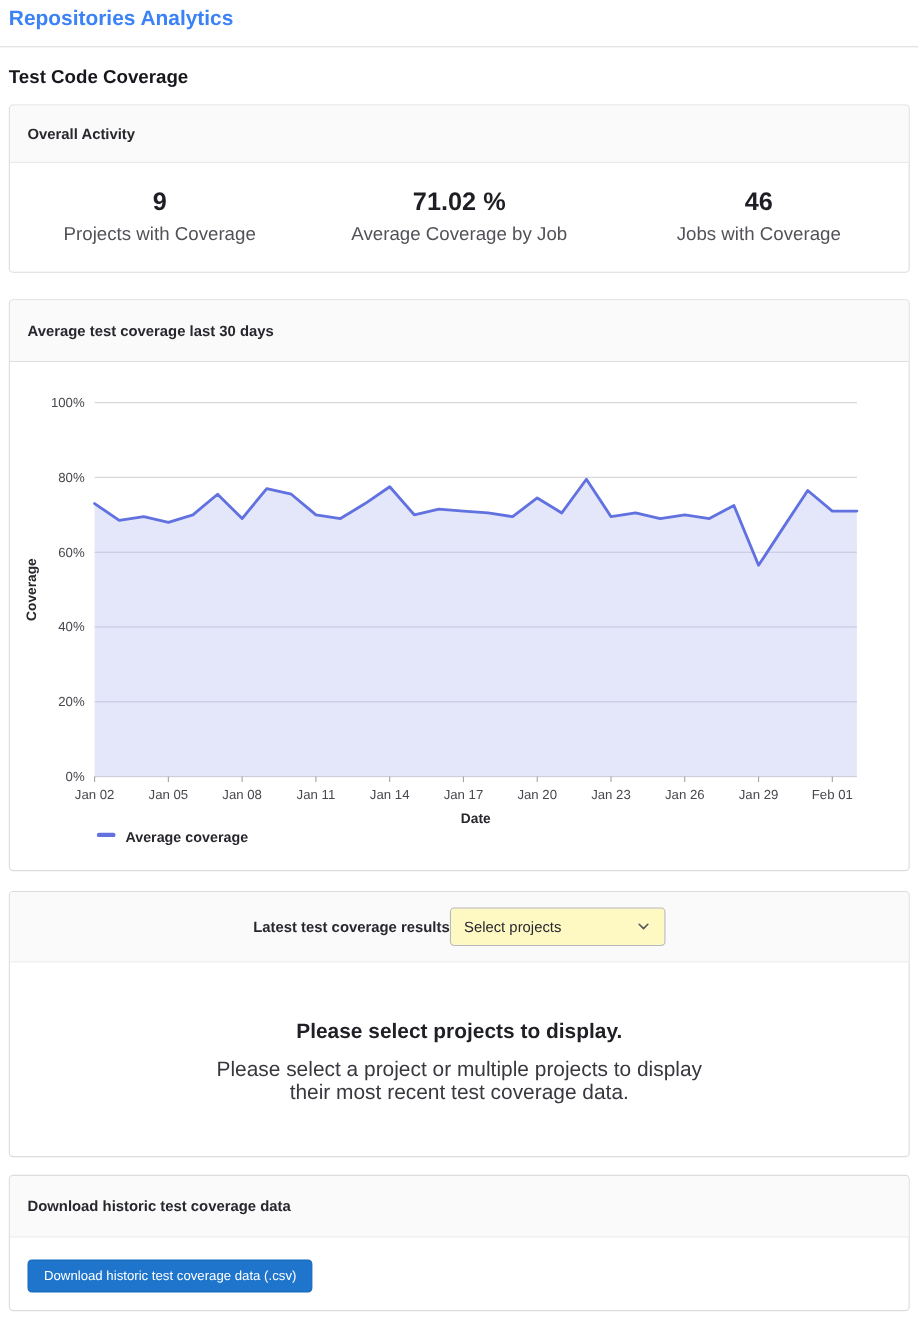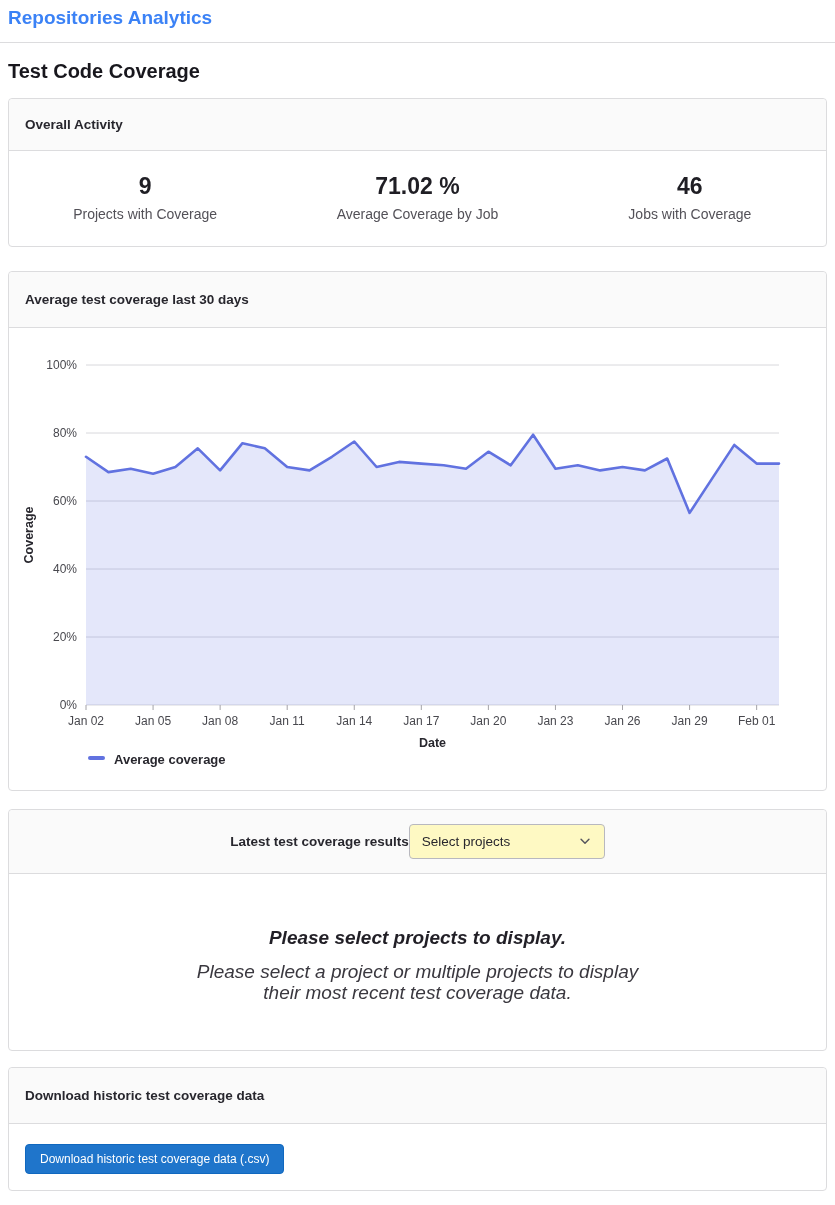--- a/index.html
+++ b/index.html
@@ -10,41 +10,41 @@
     color: #28272e;
     overflow: hidden;
   }
   .page-title {
     font-size: 19px; font-weight: 700; color: #3b82f6;
     padding: 7px 8px 13px 8px;
     border-bottom: 1px solid #dcdcde;
     margin: 0 0 0 0;
   }
   .section-title {
-    font-size: 20px; font-weight: 700; color: #18171d;
+    font-size: 17px; font-weight: 700; color: #18171d;
     margin: 17px 8px 15px 8px;
   }
   .card {
     margin: 0 8px;
     border: 1px solid #dcdcde;
     border-radius: 4px;
     background: #fff;
   }
   .card-header {
     background: #fafafa;
     border-bottom: 1px solid #dcdcde;
     border-radius: 4px 4px 0 0;
     padding: 18px 16px;
     font-size: 13.5px; font-weight: 700; color: #28272e;
   }
   
   .stats-row { display: flex; padding: 21px 0 24px 0; }
   .stat { flex: 1; text-align: center; }
   .stat-value { font-size: 23px; font-weight: 700; color: #1f1e24; line-height: 1.25; }
-  .stat-label { font-size: 14px; color: #535158; margin-top: 5px; }
+  .stat-label { font-size: 17px; color: #535158; margin-top: 5px; }
   .card-gap-lg { margin-bottom: 24px; }
   .card-gap-md { margin-bottom: 18px; }
   .card-gap-sm { margin-bottom: 16px; }
   
   .chart-header { padding: 20px 16px; }
   .chart-body { position: relative; height: 462px; }
   .chart-body svg { display: block; }
   
   .results-header {
     display: flex; align-items: center; justify-content: center;
@@ -54,21 +54,21 @@
     display: inline-flex; align-items: center; justify-content: space-between;
     width: 196px; height: 35px;
     background: #fef9c3;
     border: 1px solid #b8b8bf;
     border-radius: 4px;
     padding: 0 12px;
     font-family: inherit;
     font-size: 13.5px; color: #28272e;
     cursor: pointer;
   }
-  .empty-state { text-align: center; padding: 53px 16px 47px 16px; font-style: italic; }
+  .empty-state { text-align: center; padding: 53px 16px 47px 16px; }
   .empty-title { font-size: 19px; font-weight: 700; color: #211f26; }
   .empty-body {
     font-size: 19px; color: #3a383f;
     line-height: 21px;
     max-width: 448px;
     margin: 12px auto 0 auto;
   }
   
   .download-header { padding: 20px 16px; }
   .download-body { padding: 20px 16px 16px 16px; }

